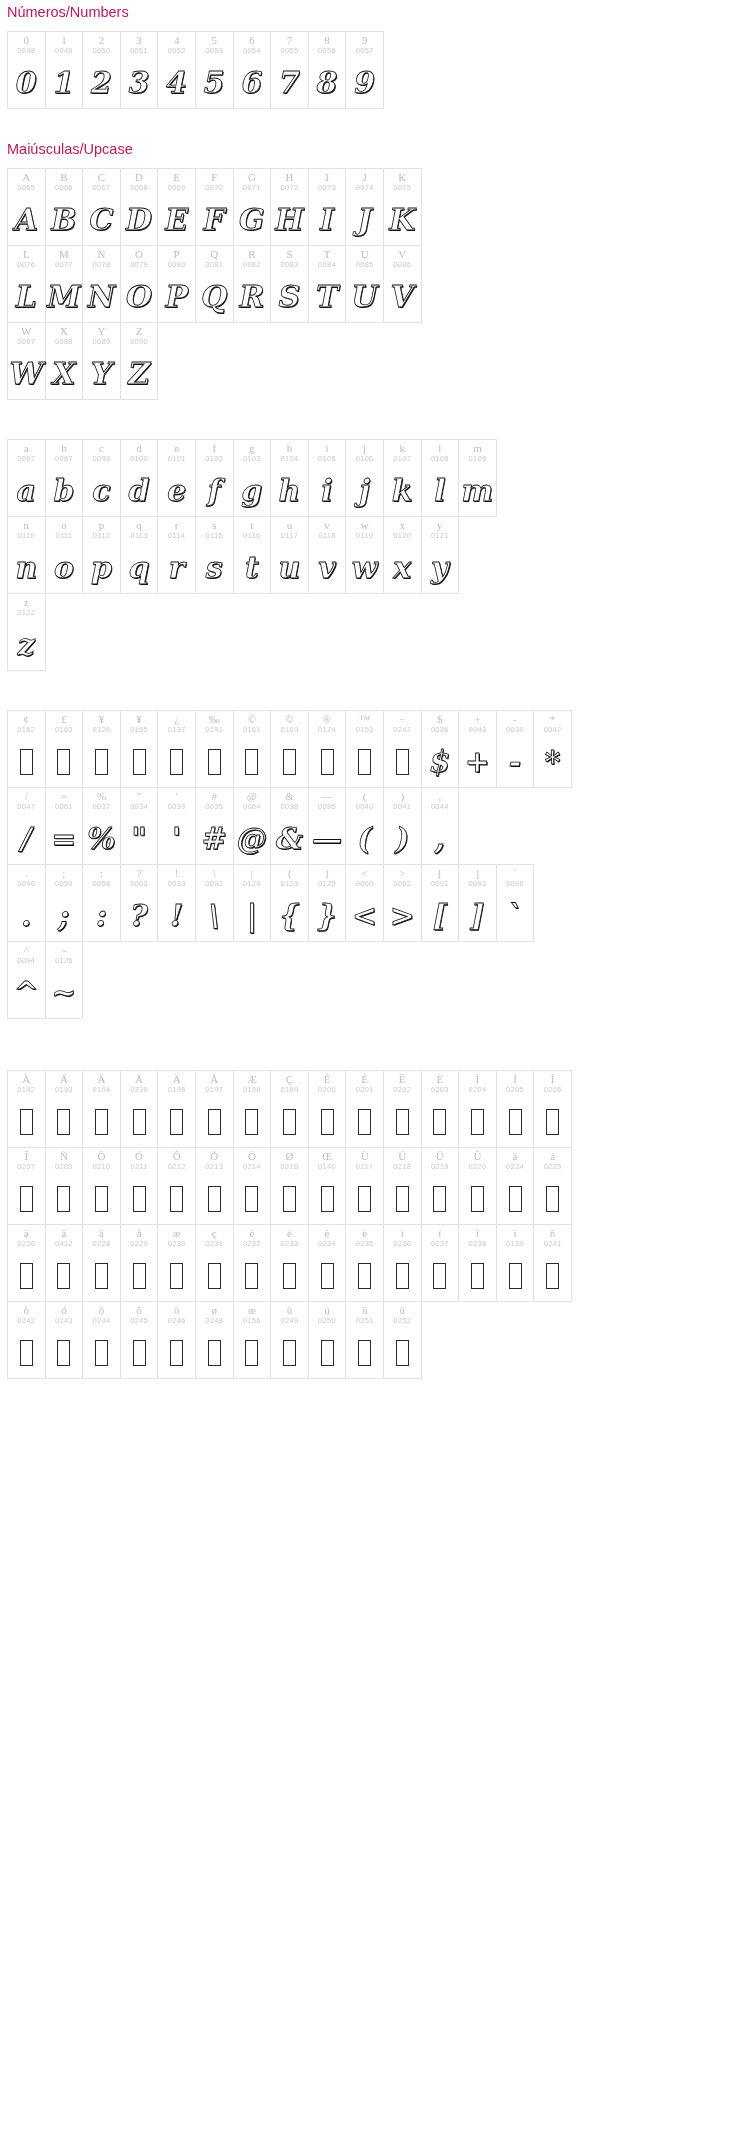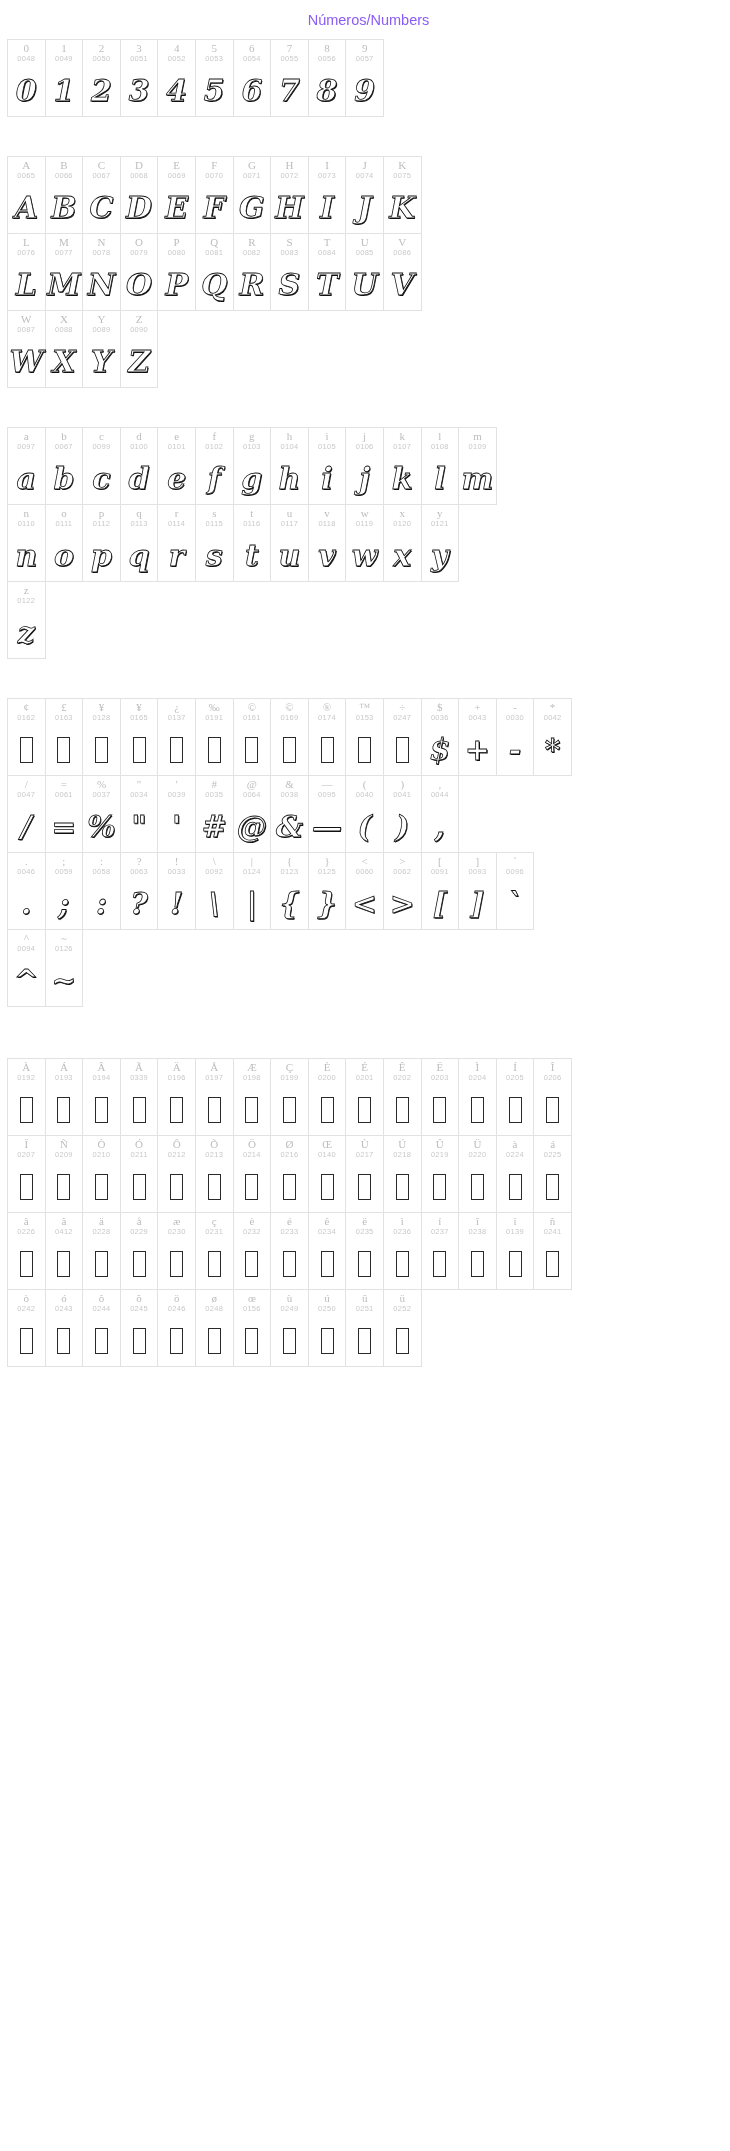--- a/index.html
+++ b/index.html
@@ -16,26 +16,25 @@
   }
   .page {
     width: 730px;
     padding: 0 0 20px 0;
   }
   .section {
     margin: 0 0 0 0;
   }
   .section-title {
     font-size: 14.5px;
-    color: #8b5cf6;
+    color: #be185d;
     font-weight: normal;
     padding: 0 0 0 7px;
-    margin: 8px;
+    margin: 0;
     line-height: 20px;
-    text-align: center;
   }
   .section:first-child .section-title { padding-top: 2px; }
   .glyph-rows {
     margin-top: 9px;
     padding-left: 7px;
   }
   .glyph-row {
     display: flex;
     flex-wrap: nowrap;
     align-items: flex-start;
@@ -201,20 +200,21 @@
               </div>
               <div class="big">
                 <span class="sample">9</span>
               </div>
             </div>
           </div>
         </div>
       </div>
       <div class="section-gap-md"></div>
       <div class="section">
+        <div class="section-title">Maiúsculas/Upcase</div>
         <div class="glyph-rows">
           <div class="glyph-row">
             <div class="cell">
               <div class="meta">
                 <span class="ch">A</span>
                 <span class="code">0065</span>
               </div>
               <div class="big">
                 <span class="sample">A</span>
               </div>

